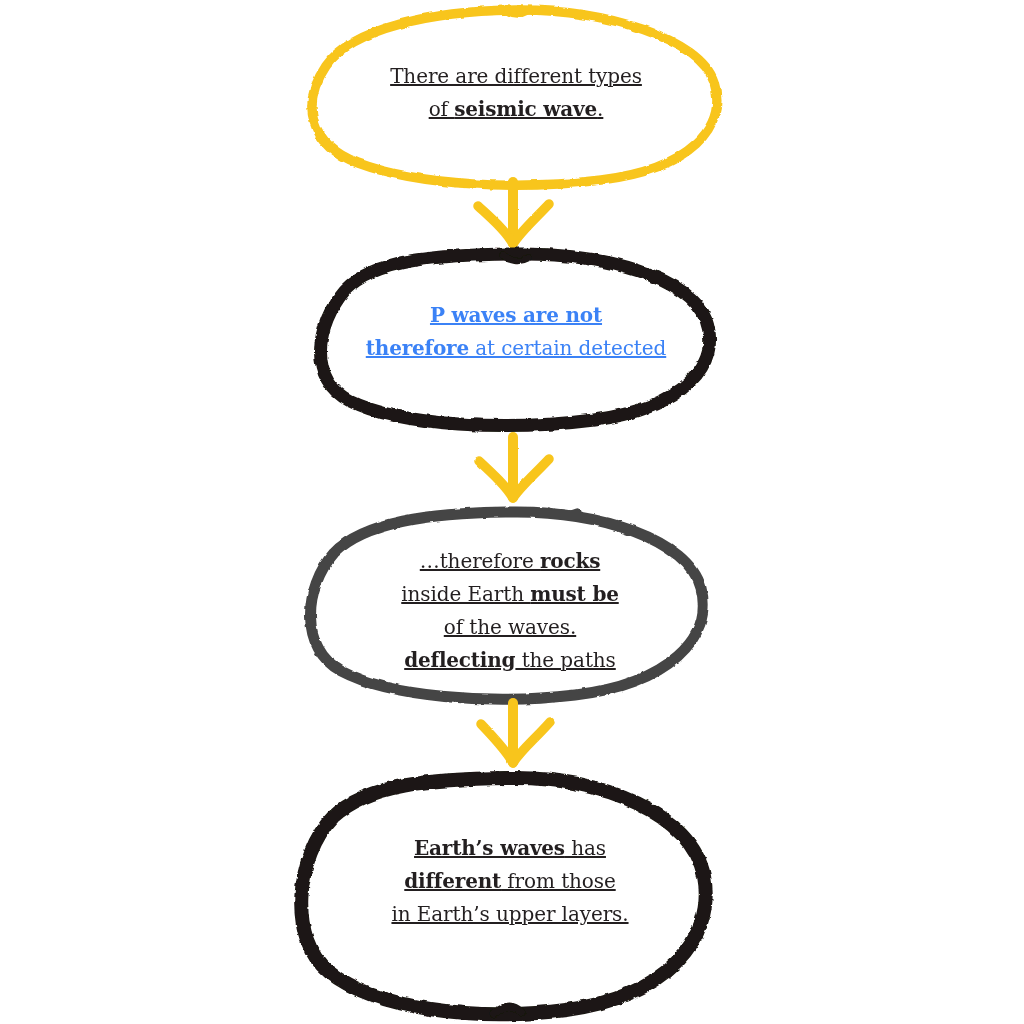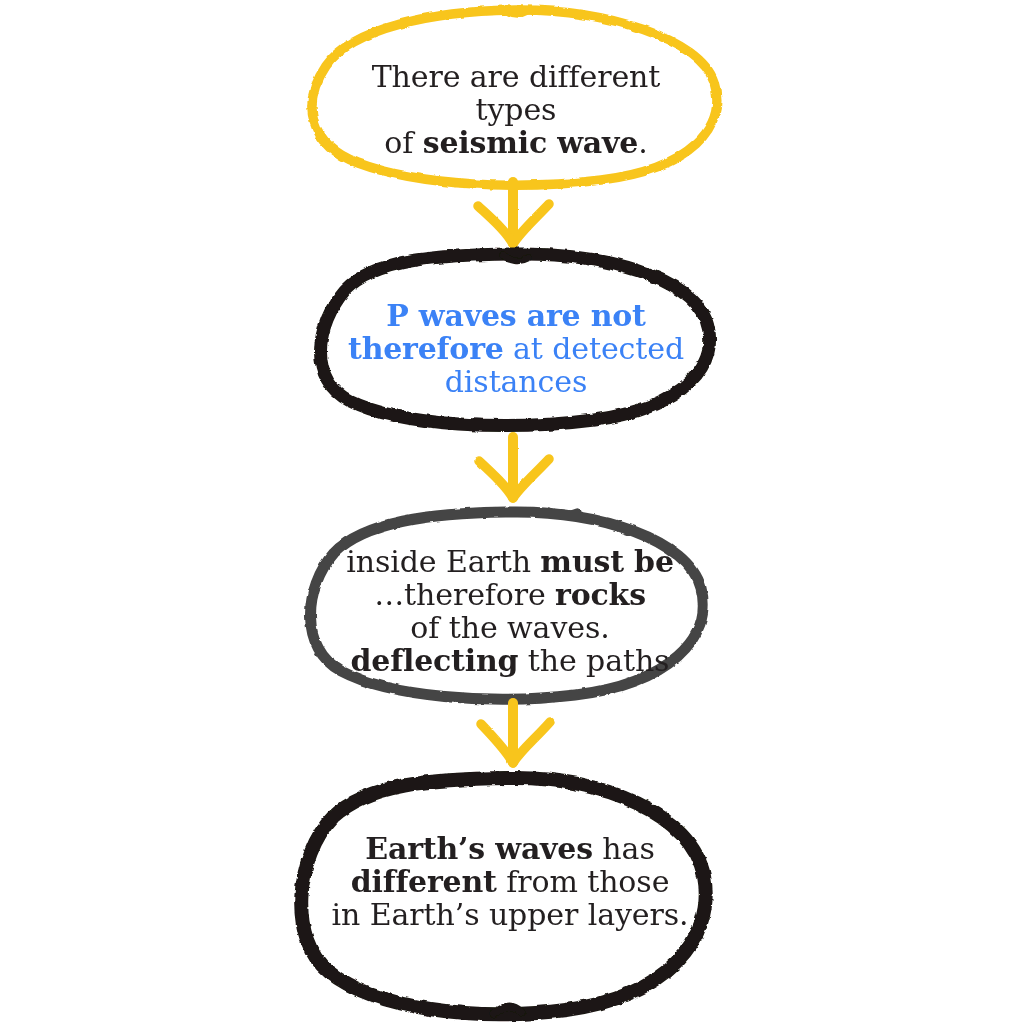--- a/index.html
+++ b/index.html
@@ -30,24 +30,25 @@
     width: 1024px;
     height: 1024px;
   }
 
   
   .bubble-text {
     position: absolute;
     text-align: center;
     color: #231f20;
     font-family: "DejaVu Serif", "Liberation Serif", serif;
-    font-size: 30px;
+    font-size: 20px;
     line-height: 33px;
     letter-spacing: -0.1px;
     font-weight: 400;
+    text-decoration: underline;
     -webkit-font-smoothing: antialiased;
   }
   .bubble-text b {
     font-weight: 700;
     letter-spacing: -0.2px;
     margin-top: 40px;
   }
 
   
   #node-1-text { left: 330px; top: 60px;  width: 372px; }
@@ -148,26 +149,26 @@
     </g>
   </svg>
 
   <div class="bubble-text" id="node-1-text" style="color: rgb(35, 31, 32);">
       <div><span>There are different types</span></div>
       <div><span>of </span><b>seismic wave</b><span>.</span></div>
     </div>
 
   <div class="bubble-text" id="node-2-text" style="color: #3b82f6;">
       <div><b>P waves are not</b></div>
-      <div><b>therefore</b><span> at detected distances</span></div>
+      <div><b>therefore</b><span> at certain detected</span></div>
     </div>
 
   <div class="bubble-text" id="node-3-text" style="color: rgb(35, 31, 32);">
+      <div><span>…therefore </span><b>rocks</b></div>
       <div><span>inside Earth </span><b>must be</b></div>
-      <div><span>…therefore </span><b>rocks</b></div>
       <div><span>of the waves.</span></div>
       <div><b>deflecting</b><span> the paths</span></div>
     </div>
 
   <div class="bubble-text" id="node-4-text" style="color: rgb(35, 31, 32);">
       <div><b>Earth’s waves</b><span> has</span></div>
       <div><b>different</b><span> from those</span></div>
       <div><span>in Earth’s upper layers.</span></div>
     </div>
 

